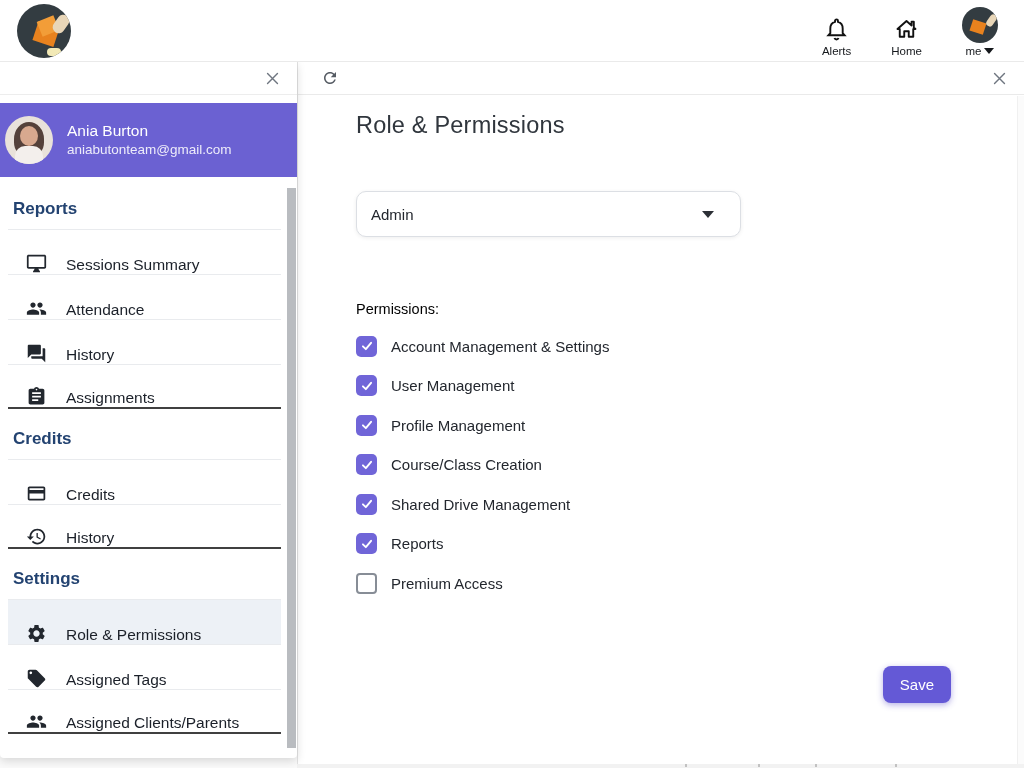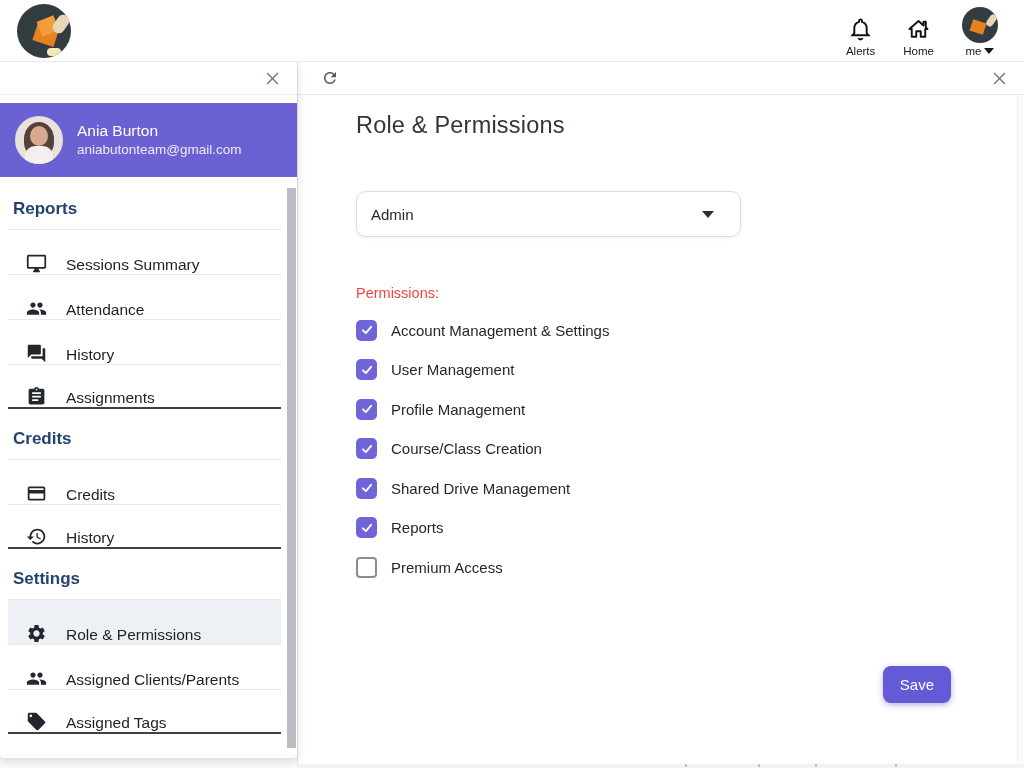--- a/index.html
+++ b/index.html
@@ -16,21 +16,21 @@
     background:#e8821e; transform:rotate(18deg); }
   .logo .sq2 { position:absolute; left:22px; top:14px; width:18px; height:16px;
     background:#f29d38; transform:rotate(-22deg); }
   .logo .hand { position:absolute; right:4px; top:10px; width:12px; height:20px;
     background:#e8d6b8; border-radius:6px; transform:rotate(35deg); }
   .logo .hand2 { position:absolute; right:10px; bottom:2px; width:14px; height:8px;
     background:#f2e9b6; border-radius:4px; }
   .topbar-right { position:absolute; right:26px; top:7px; display:flex;
     align-items:flex-end; gap:28px; }
   .top-item { display:flex; flex-direction:column; align-items:center; gap:2px;
-    cursor:pointer; }
+    cursor:pointer;margin-left:12px; }
   .top-item svg { width:27px; height:27px; }
   .top-label { font-size:11.5px; color:#15181c; line-height:12px; }
   .me-avatar { width:36px; height:36px; border-radius:50%; background:#333c41;
     position:relative; overflow:hidden; }
   .me-avatar .sq1 { position:absolute; left:9px; top:14px; width:14px; height:12px;
     background:#e8821e; transform:rotate(18deg); }
   .me-avatar .hand { position:absolute; right:3px; top:7px; width:7px; height:13px;
     background:#e8d6b8; border-radius:4px; transform:rotate(35deg); }
   .me-label { display:flex; align-items:center; gap:3px; }
   .caret-down-sm { width:0; height:0; border-left:5px solid transparent;
@@ -45,21 +45,21 @@
 
   
   .sidebar { position:absolute; left:0; top:62px; width:297px; height:696px;
     background:#fff; box-shadow:0 3px 10px rgba(0,0,0,.14);
     border-radius:0 0 4px 4px; z-index:3; overflow:hidden; }
   .side-toolbar { height:33px; border-bottom:1px solid #ededed; position:relative; }
   .icon-close { position:absolute; top:8px; width:17px; height:17px; color:#6f7680;
     cursor:pointer; }
   .side-toolbar .icon-close { right:16px; }
   .user-header { margin-top:8px; height:74px; background:#6b61d2; display:flex;
-    align-items:center; padding-left:15px; gap:14px; }
+    align-items:center; padding-left:5px; gap:14px; }
   .user-avatar { width:48px; height:48px; border-radius:50%; background:#e9e2da;
     position:relative; overflow:hidden; flex:0 0 auto; }
   .user-avatar .hair { position:absolute; left:9px; top:6px; width:30px; height:34px;
     border-radius:50% 50% 40% 40%; background:#54413a; }
   .user-avatar .face { position:absolute; left:15px; top:10px; width:18px; height:20px;
     border-radius:50%; background:#d8a98f; }
   .user-avatar .body { position:absolute; left:10px; top:30px; width:28px; height:18px;
     border-radius:10px 10px 0 0; background:#f3efec; }
   .user-name { color:#fff; font-size:15.5px; line-height:20px; }
   .user-email { color:rgba(255,255,255,.88); font-size:13.5px; line-height:18px; }
@@ -92,21 +92,21 @@
   .page-title { font-size:23.5px; font-weight:400; color:#30363d; letter-spacing:.2px; }
 
   .dropdown { margin-top:52px; width:385px; height:46px; background:#fff;
     border:1px solid #dcdfe4; border-radius:10px; box-shadow:0 1px 4px rgba(0,0,0,.07);
     display:flex; align-items:center; justify-content:space-between;
     padding:0 26px 0 14px; cursor:pointer; }
   .dropdown-value { font-size:15px; color:#23272e; }
   .caret-down { width:0; height:0; border-left:6px solid transparent;
     border-right:6px solid transparent; border-top:7px solid #2c3036; }
 
-  .perm-label { margin-top:48px; font-size:14.5px; color:#ef4444; }
+  .perm-label { margin-top:64px; font-size:14.5px; color:#000000; }
   .perm-list { margin-top:17px; }
   .perm-row { display:flex; align-items:center; gap:14px; height:24px;
     margin-bottom:15.5px; }
   .checkbox { width:21px; height:21px; border-radius:5px; flex:0 0 auto;
     cursor:pointer; display:flex; align-items:center; justify-content:center; }
   .checkbox.checked { background:#7065d8; }
   .checkbox.unchecked { background:#fff; border:2px solid #878d96; border-radius:4px; }
   .checkbox svg { width:14px; height:14px; display:none; }
   .checkbox.checked svg { display:block; }
   .perm-text { font-size:15px; color:#23272e; }
@@ -248,32 +248,32 @@
           <span class="mi-icon">
             <svg viewBox="0 0 24 24" fill="currentColor">
                 <path d="M19.14 12.94c.04-.3.06-.61.06-.94 0-.32-.02-.64-.07-.94l2.03-1.58c.18-.14.23-.41.12-.61l-1.92-3.32c-.12-.22-.37-.29-.59-.22l-2.39.96c-.5-.38-1.03-.7-1.62-.94l-.36-2.54c-.04-.24-.24-.41-.48-.41h-3.84c-.24 0-.43.17-.47.41l-.36 2.54c-.59.24-1.13.57-1.62.94l-2.39-.96c-.22-.08-.47 0-.59.22L2.74 8.87c-.12.21-.08.47.12.61l2.03 1.58c-.05.3-.09.63-.09.94s.02.64.07.94l-2.03 1.58c-.18.14-.23.41-.12.61l1.92 3.32c.12.22.37.29.59.22l2.39-.96c.5.38 1.03.7 1.62.94l.36 2.54c.05.24.24.41.48.41h3.84c.24 0 .44-.17.47-.41l.36-2.54c.59-.24 1.13-.56 1.62-.94l2.39.96c.22.08.47 0 .59-.22l1.92-3.32c.12-.22.07-.47-.12-.61l-2.01-1.58zM12 15.6c-1.98 0-3.6-1.62-3.6-3.6s1.62-3.6 3.6-3.6 3.6 1.62 3.6 3.6-1.62 3.6-3.6 3.6z"></path>
               </svg>
           </span>
           <span>Role &amp; Permissions</span>
         </div>
         <div class="menu-item">
           <span class="mi-icon">
             <svg viewBox="0 0 24 24" fill="currentColor">
+                <path d="M21.41 11.58l-9-9C12.05 2.22 11.55 2 11 2H4c-1.1 0-2 .9-2 2v7c0 .55.22 1.05.59 1.42l9 9c.36.36.86.58 1.41.58.55 0 1.05-.22 1.41-.59l7-7c.37-.36.59-.86.59-1.41 0-.55-.23-1.06-.59-1.42zM5.5 7C4.67 7 4 6.33 4 5.5S4.67 4 5.5 4 7 4.67 7 5.5 6.33 7 5.5 7z"></path>
+              </svg>
+          </span>
+          <span>Assigned Tags</span>
+        </div>
+        <div class="menu-item">
+          <span class="mi-icon">
+            <svg viewBox="0 0 24 24" fill="currentColor">
                 <path d="M16 11c1.66 0 2.99-1.34 2.99-3S17.66 5 16 5c-1.66 0-3 1.34-3 3s1.34 3 3 3zm-8 0c1.66 0 2.99-1.34 2.99-3S9.66 5 8 5C6.34 5 5 6.34 5 8s1.34 3 3 3zm0 2c-2.33 0-7 1.17-7 3.5V19h14v-2.5c0-2.33-4.67-3.5-7-3.5zm8 0c-.29 0-.62.02-.97.05 1.16.84 1.97 1.97 1.97 3.45V19h6v-2.5c0-2.33-4.67-3.5-7-3.5z"></path>
               </svg>
           </span>
           <span>Assigned Clients/Parents</span>
-        </div>
-        <div class="menu-item">
-          <span class="mi-icon">
-            <svg viewBox="0 0 24 24" fill="currentColor">
-                <path d="M21.41 11.58l-9-9C12.05 2.22 11.55 2 11 2H4c-1.1 0-2 .9-2 2v7c0 .55.22 1.05.59 1.42l9 9c.36.36.86.58 1.41.58.55 0 1.05-.22 1.41-.59l7-7c.37-.36.59-.86.59-1.41 0-.55-.23-1.06-.59-1.42zM5.5 7C4.67 7 4 6.33 4 5.5S4.67 4 5.5 4 7 4.67 7 5.5 6.33 7 5.5 7z"></path>
-              </svg>
-          </span>
-          <span>Assigned Tags</span>
         </div>
       </div>
     </nav>
 
     <div class="side-scrollbar">
       <div class="thumb"></div>
     </div>
   </aside>
 
   <main class="panel">

